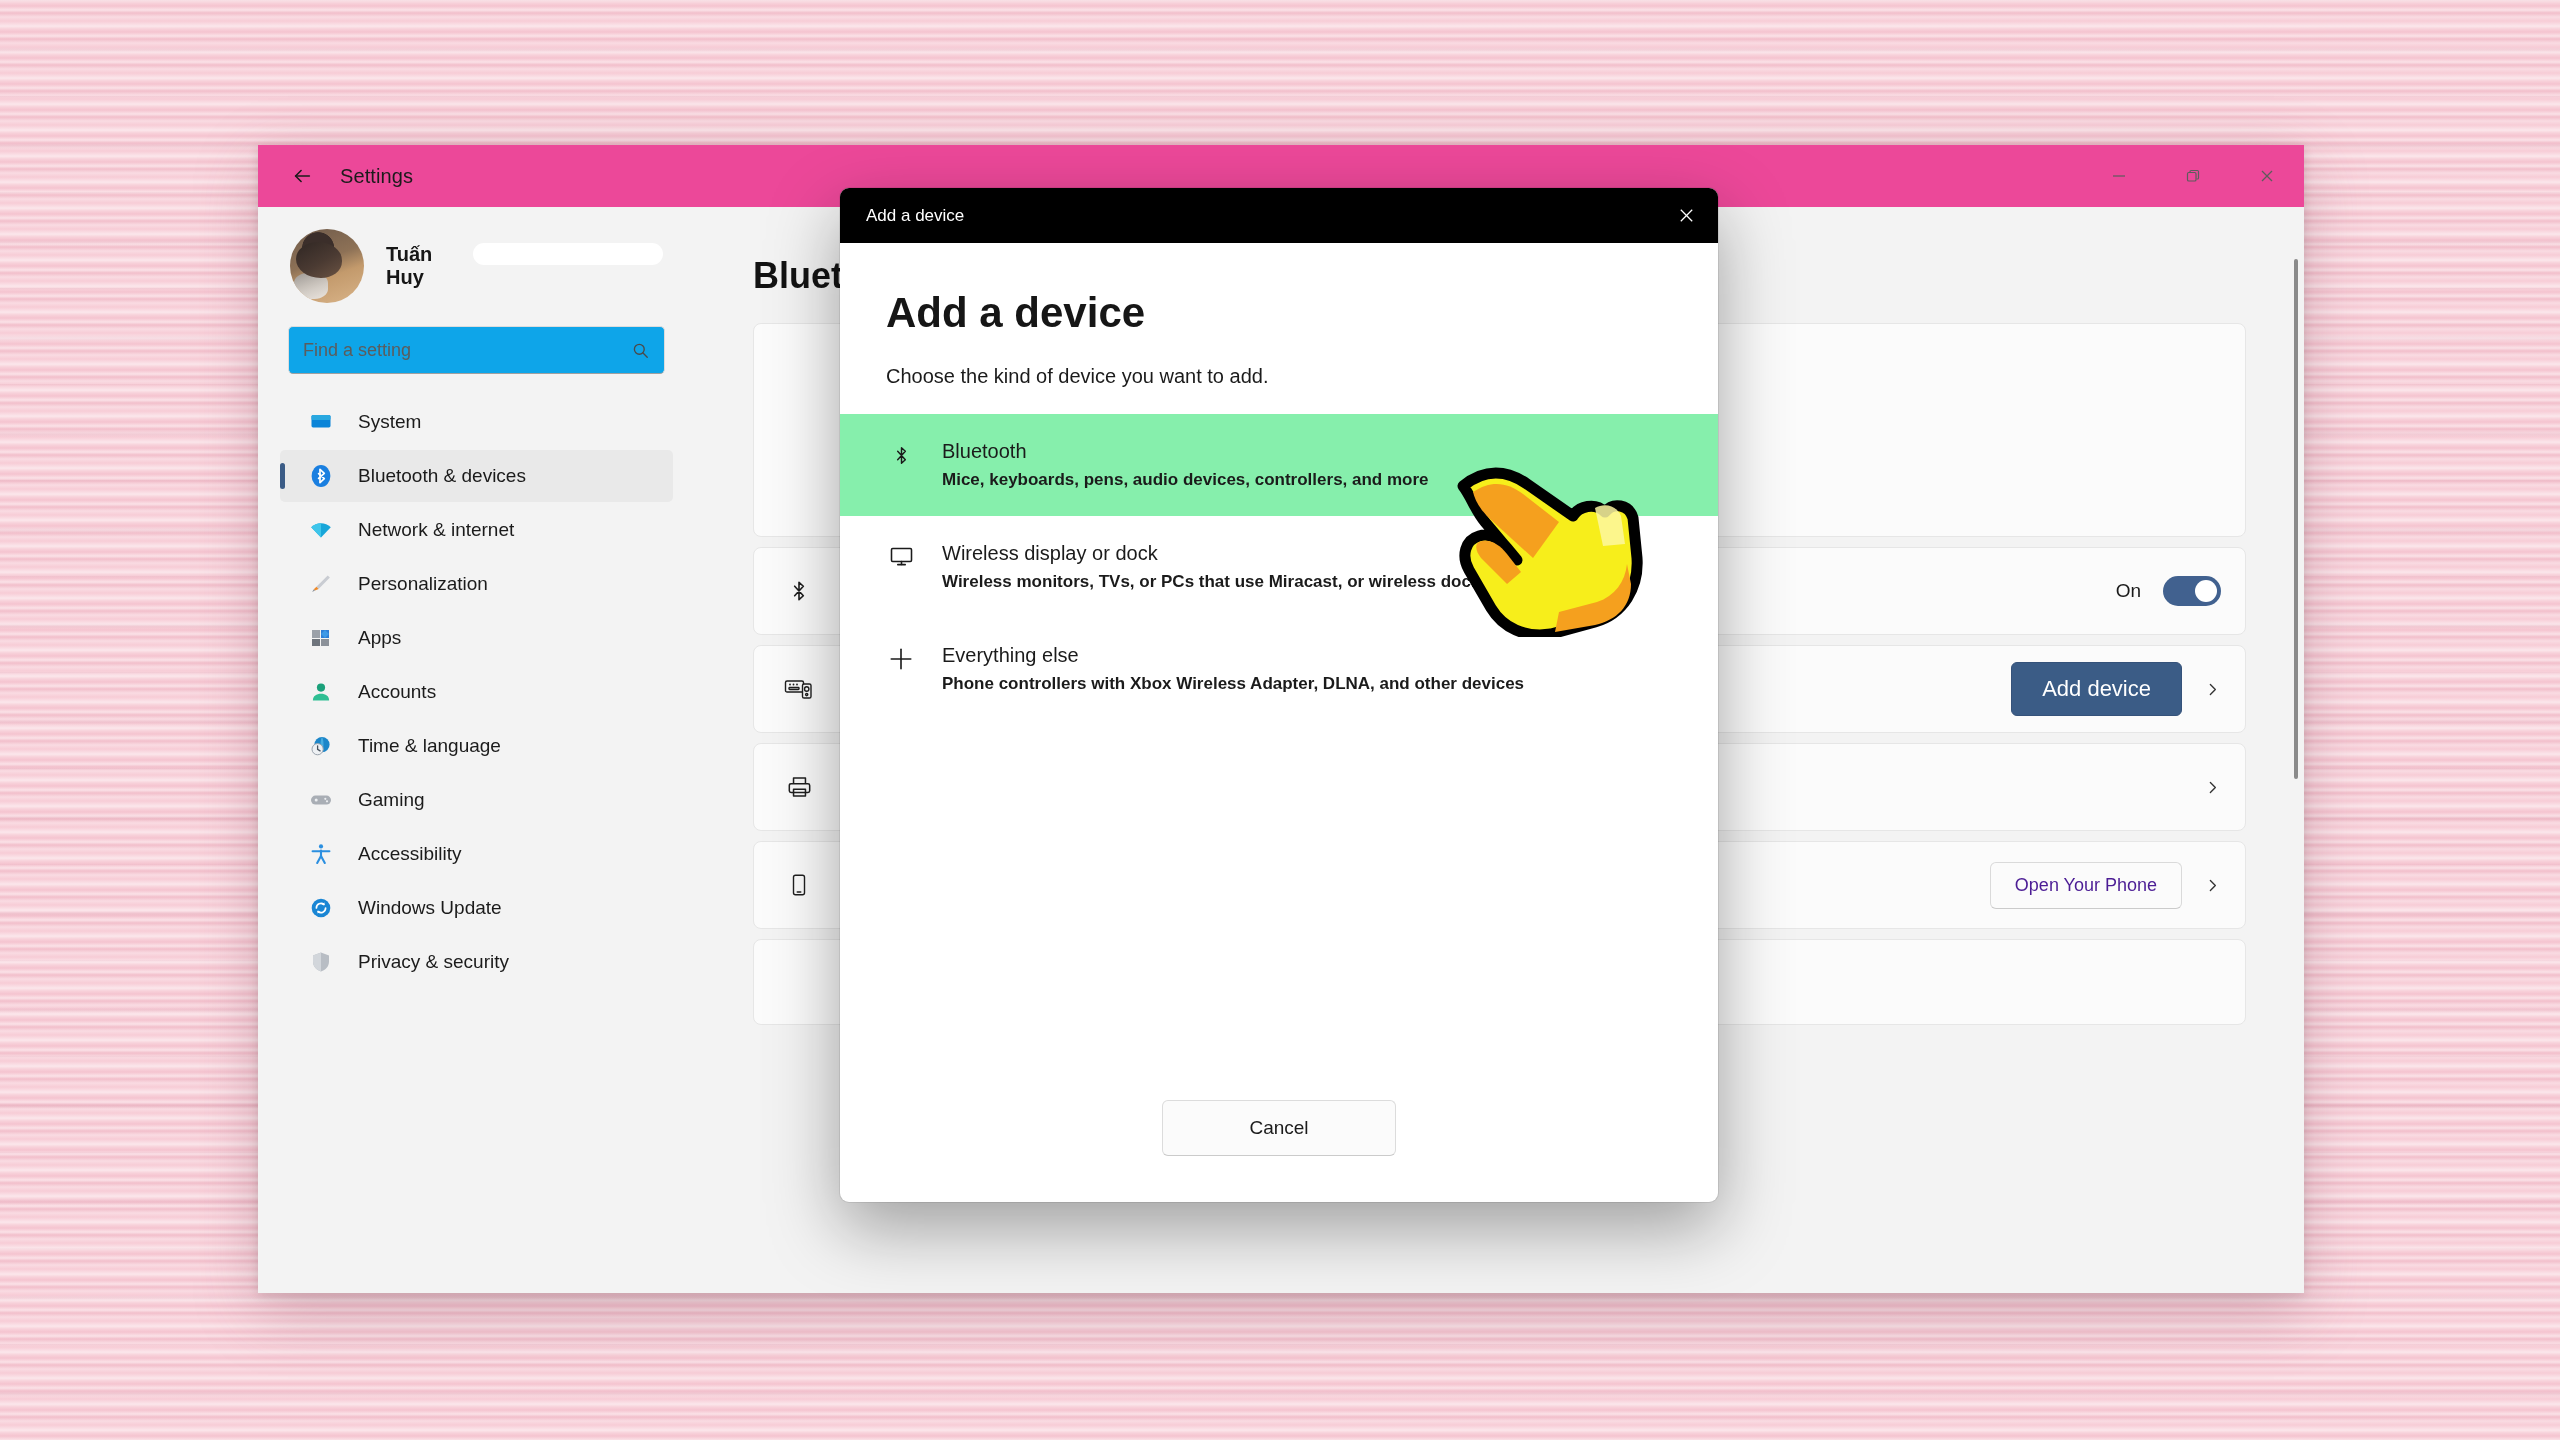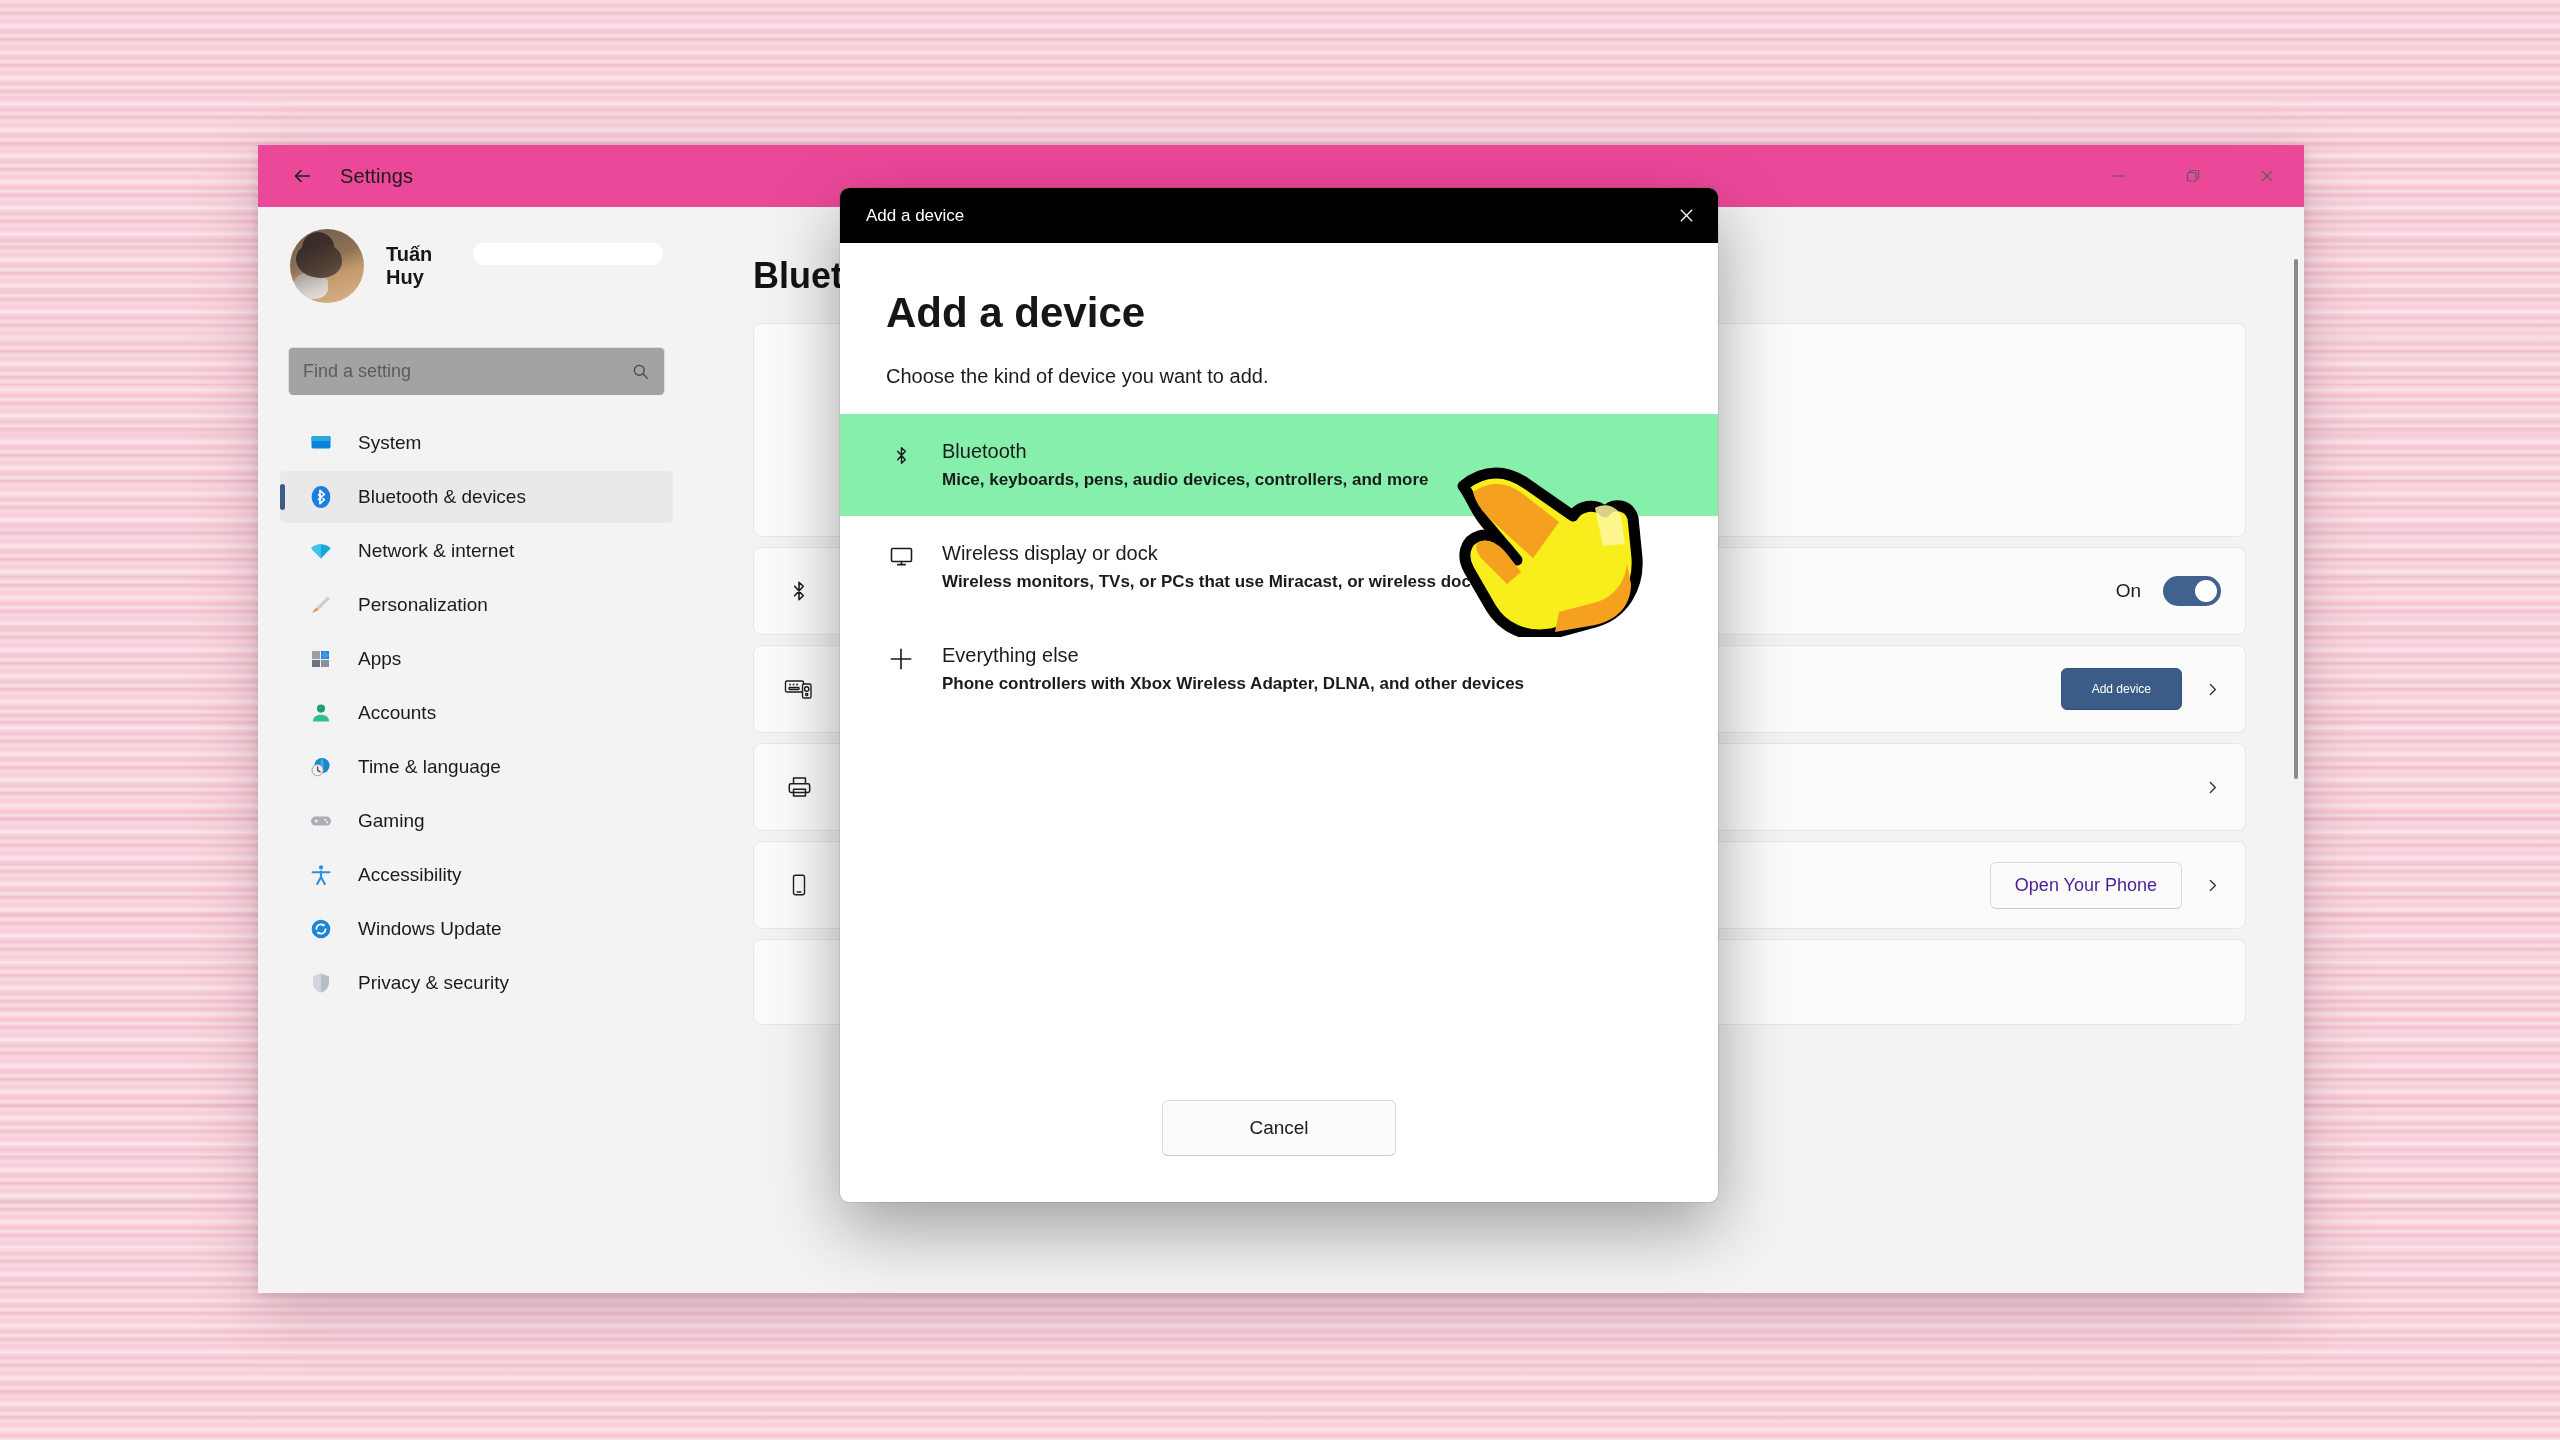--- a/index.html
+++ b/index.html
@@ -116,23 +116,23 @@
     background: linear-gradient(160deg, #9e9e9e 0%, #d4d4d4 60%, #efefef 100%);
     opacity: .85;
   }
   .acct-texts { display: flex; flex-direction: row; gap: 9px; min-width: 0; }
   .acct-name { font-size: 20px; font-weight: bold; color: #161616; }
   .acct-email-redacted {
     width: 218px; height: 22px; border-radius: 11px; background: #ffffff;
   }
 
   .search-wrap {
-    margin: 38px 8px 22px 8px;
+    margin: 17px 8px 22px 8px;
     height: 48px;
-    background: #a3a3a3;
+    background: #0ea5e9;
     border: 1px solid #dcdcdc;
     border-bottom-color: #a0a0a0;
     border-radius: 5px;
     display: flex; align-items: center;
     padding: 0 14px;
   }
   .search-wrap input {
     flex: 1; border: none; outline: none; background: transparent;
     font-family: inherit; font-size: 18px; color: #1b1b1b;
   }
@@ -201,21 +201,21 @@
     position: absolute; right: 4px; top: 4px;
     width: 22px; height: 22px; border-radius: 50%;
     background: #ffffff;
   }
 
   .btn-primary {
     background: #3b5c86; color: #fff;
     border: 1px solid #35527a;
     border-radius: 6px;
     padding: 13px 30px;
-    font-size: 12px; font-family: inherit;
+    font-size: 22px; font-family: inherit;
   }
   .btn-secondary {
     background: #fbfbfb; color: #4c1d95;
     border: 1px solid #dadada;
     border-bottom-color: #cbcbcb;
     border-radius: 6px;
     padding: 12px 24px;
     font-size: 18px; font-family: inherit;
   }
   .chev { color: #333; flex: none; display: flex; }

